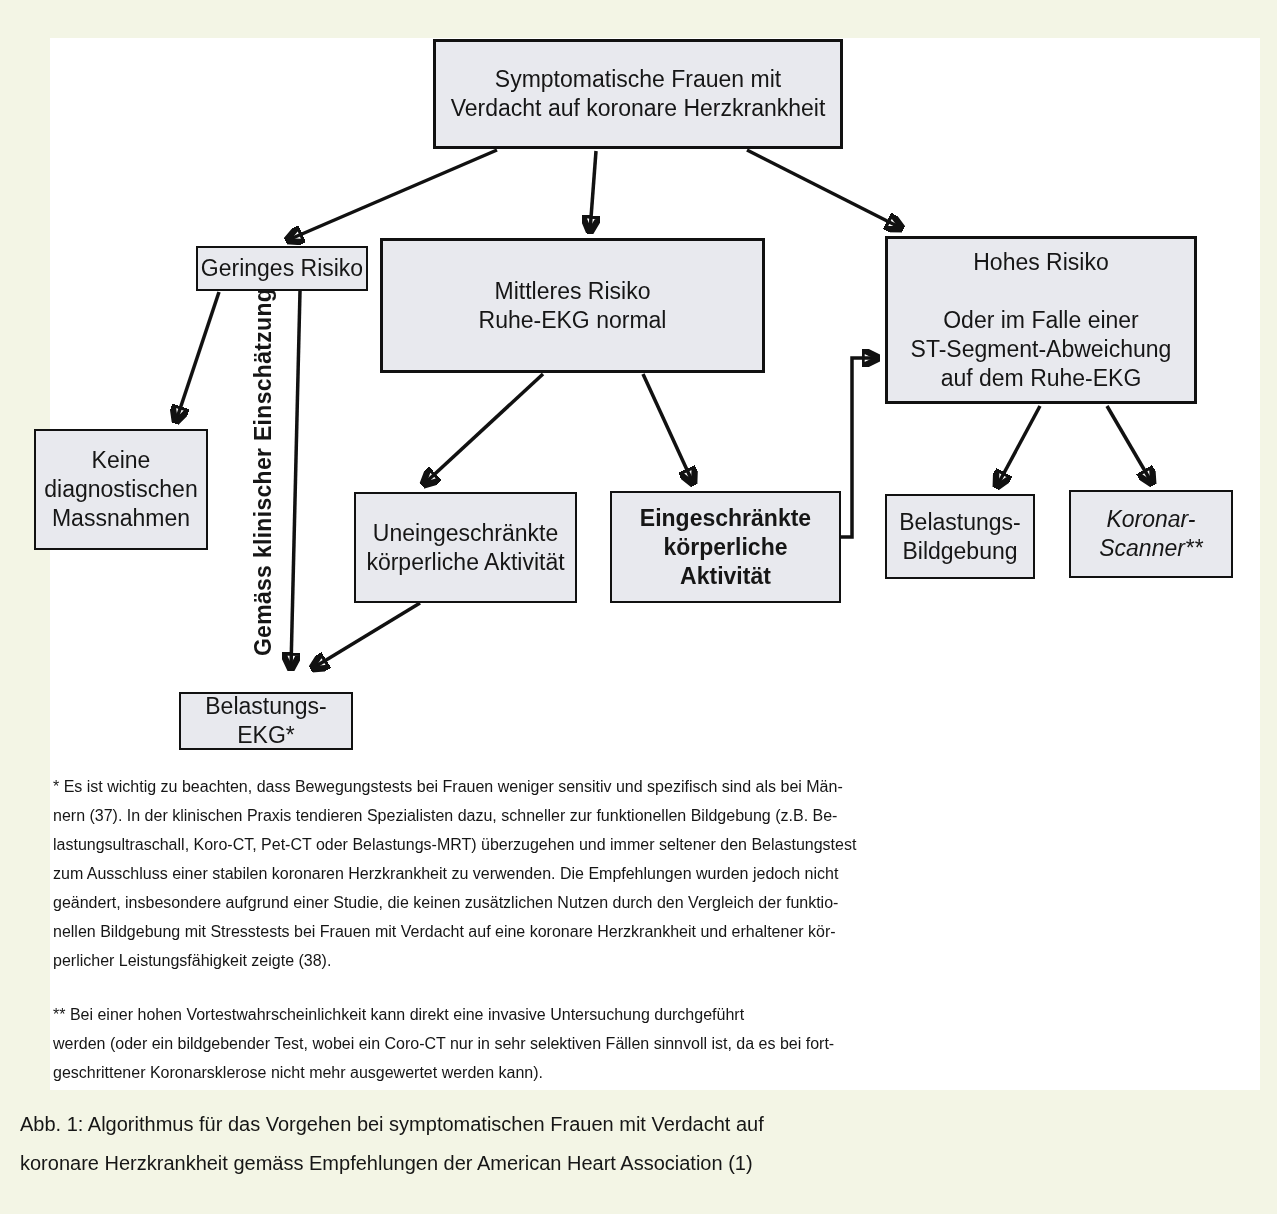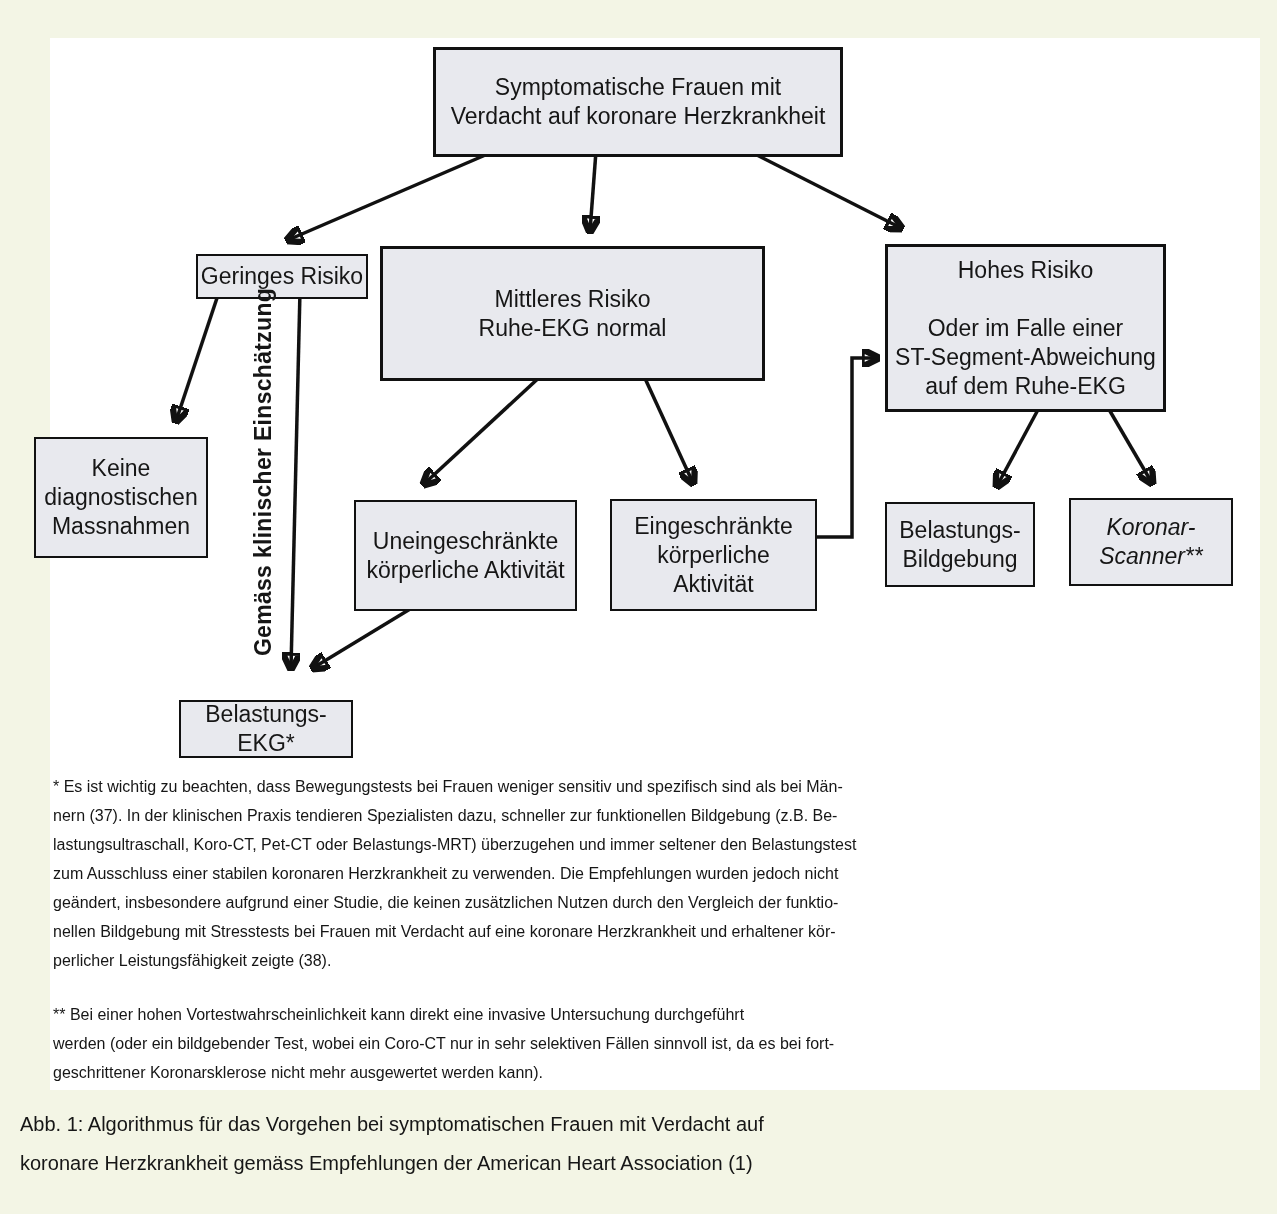--- a/index.html
+++ b/index.html
@@ -29,21 +29,20 @@
   }
   .node{
     position:absolute;
     background:var(--node-fill,#e8e9ee);
     border:2px solid var(--line,#111111);
     display:flex;align-items:center;justify-content:center;
     text-align:center;
     font-size:23px;line-height:29px;
     white-space:pre-line;
     box-sizing:border-box;
-    margin-top:8px;
   }
   .node--thick{border-width:3px;}
   .rotated-label{
     position:absolute;
     left:263px;top:472px;
     transform:translate(-50%,-50%) rotate(-90deg);
     white-space:nowrap;
     font-weight:bold;
     font-size:23px;
     letter-spacing:0.3px;
@@ -91,34 +90,34 @@
   </svg>
 
   <div class="node node--thick" style="left:433px;top:39px;width:410px;height:110px;">Symptomatische Frauen mit
 Verdacht auf koronare Herzkrankheit</div>
 
   <div class="node" style="left:196px;top:246px;width:172px;height:45px;">Geringes Risiko</div>
 
   <div class="node node--thick" style="left:380px;top:238px;width:385px;height:135px;">Mittleres Risiko
 Ruhe-EKG normal</div>
 
-  <div class="node node--thick" style="left:885px;top:236px;width:281px;height:168px;">Hohes Risiko
+  <div class="node node--thick" style="left:885px;top:236px;width:312px;height:168px;">Hohes Risiko
 
 Oder im Falle einer
 ST-Segment-Abweichung
 auf dem Ruhe-EKG</div>
 
   <div class="node" style="left:34px;top:429px;width:174px;height:121px;">Keine
 diagnostischen
 Massnahmen</div>
 
   <div class="node" style="left:354px;top:492px;width:223px;height:111px;">Uneingeschränkte
 körperliche Aktivität</div>
 
-  <div class="node" style="left:610px;top:491px;width:207px;height:112px;">Eingeschränkte
+  <div class="node" style="left:610px;top:491px;width:231px;height:112px;font-weight:bold;">Eingeschränkte
 körperliche
 Aktivität</div>
 
   <div class="node" style="left:885px;top:494px;width:150px;height:85px;">Belastungs-
 Bildgebung</div>
 
   <div class="node" style="left:1069px;top:490px;width:164px;height:88px;font-style:italic;">Koronar-
 Scanner**</div>
 
   <div class="node" style="left:179px;top:692px;width:174px;height:58px;">Belastungs-EKG*</div>

